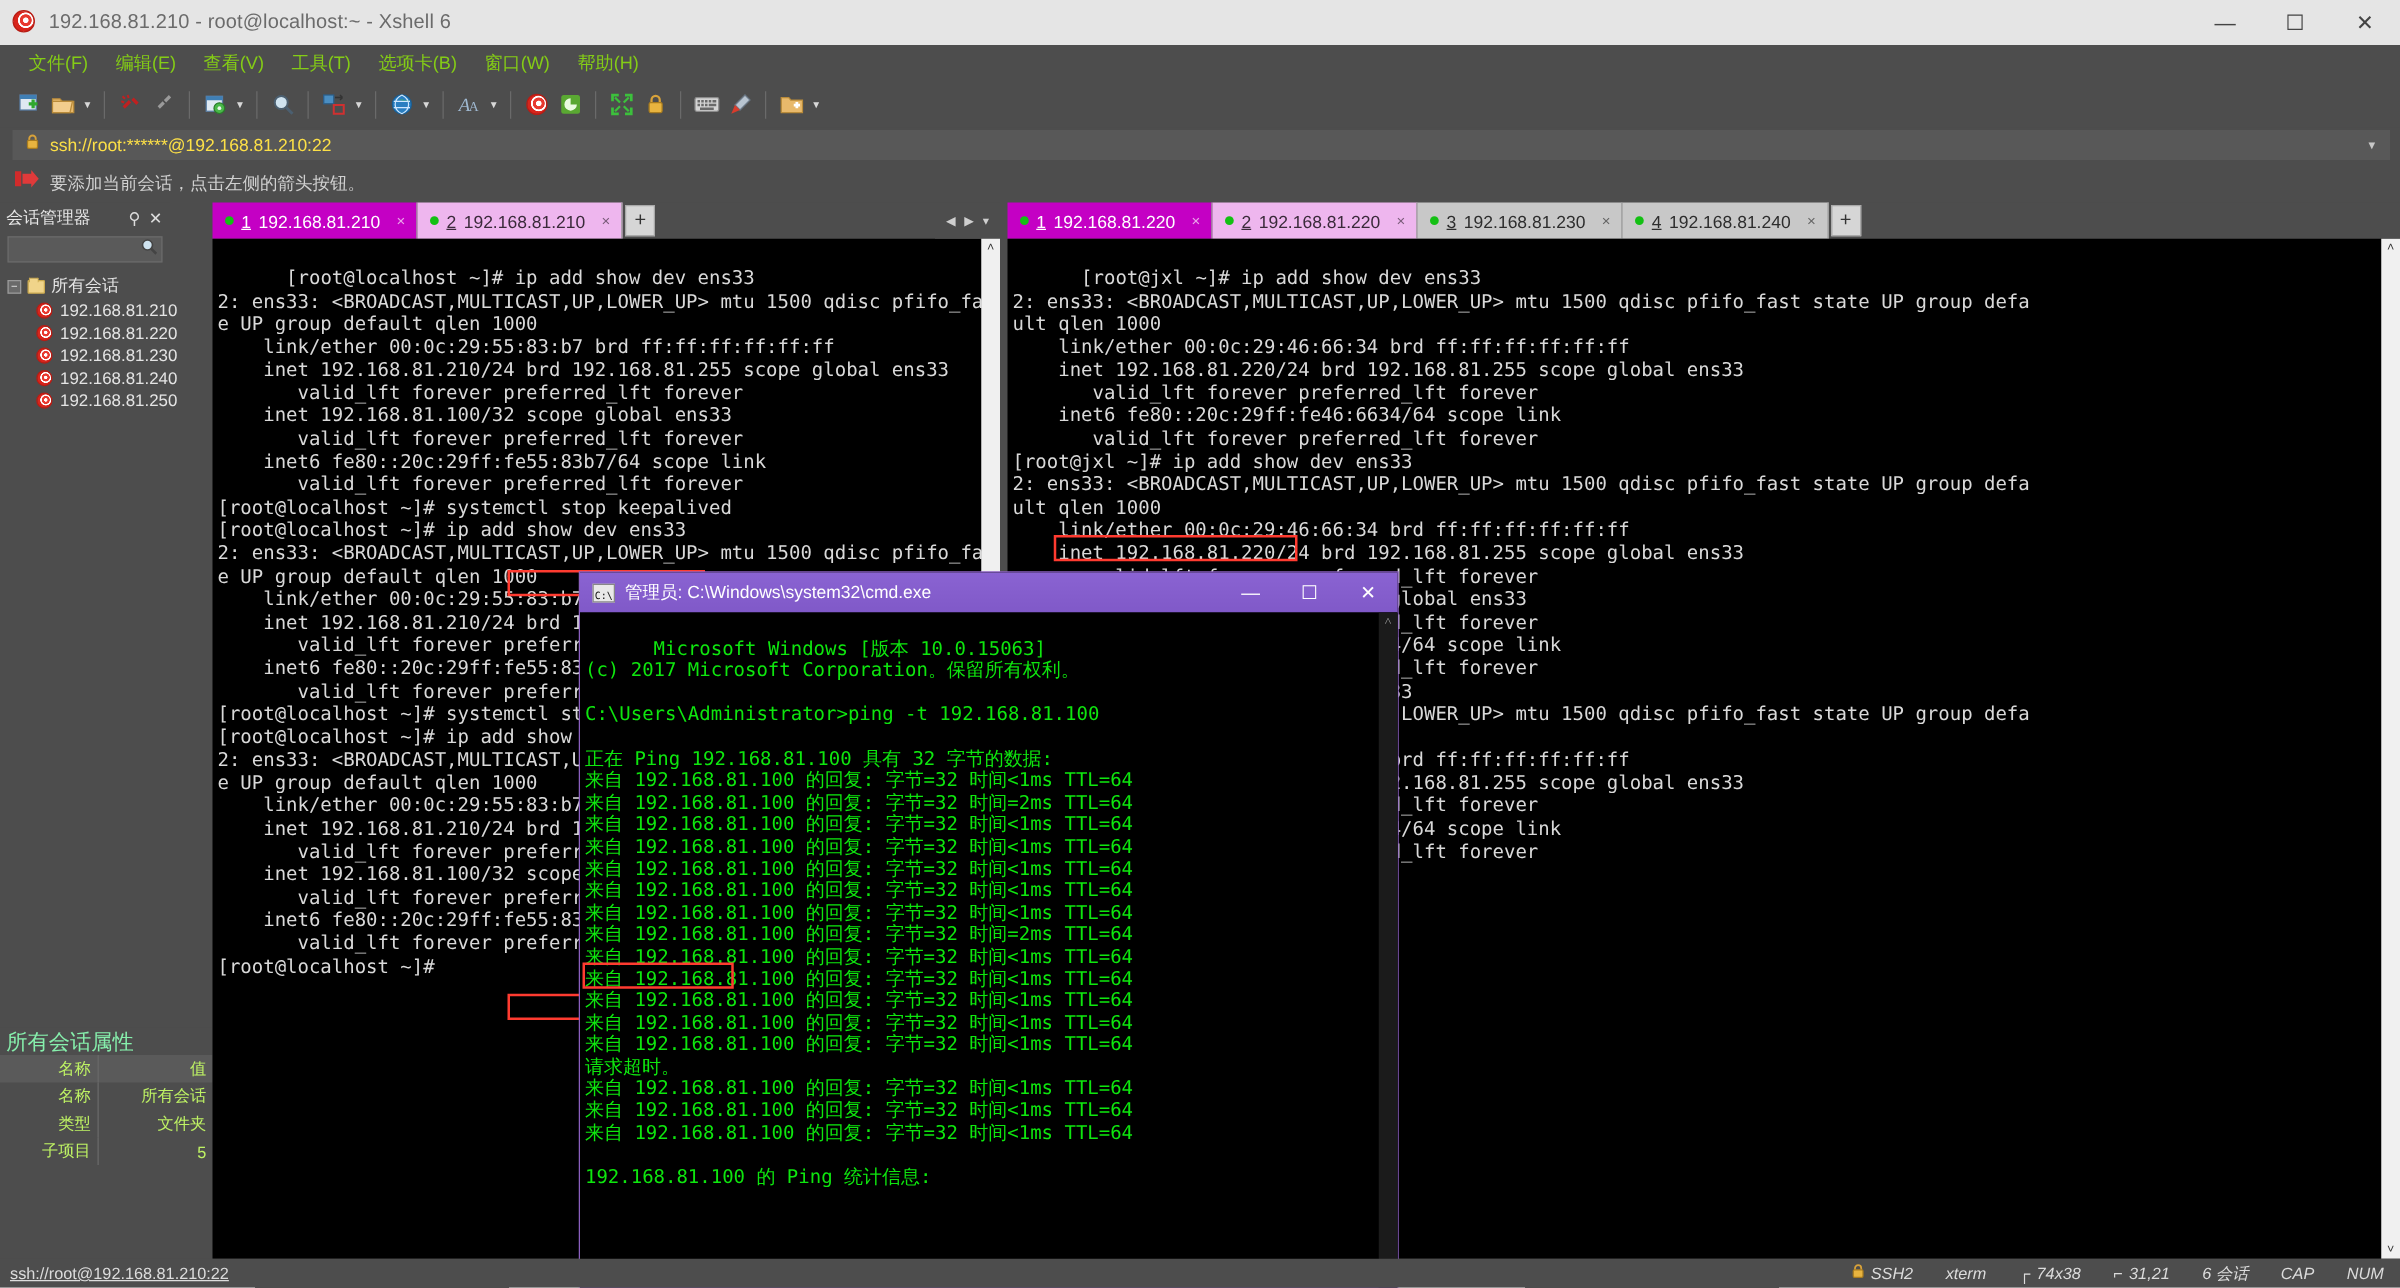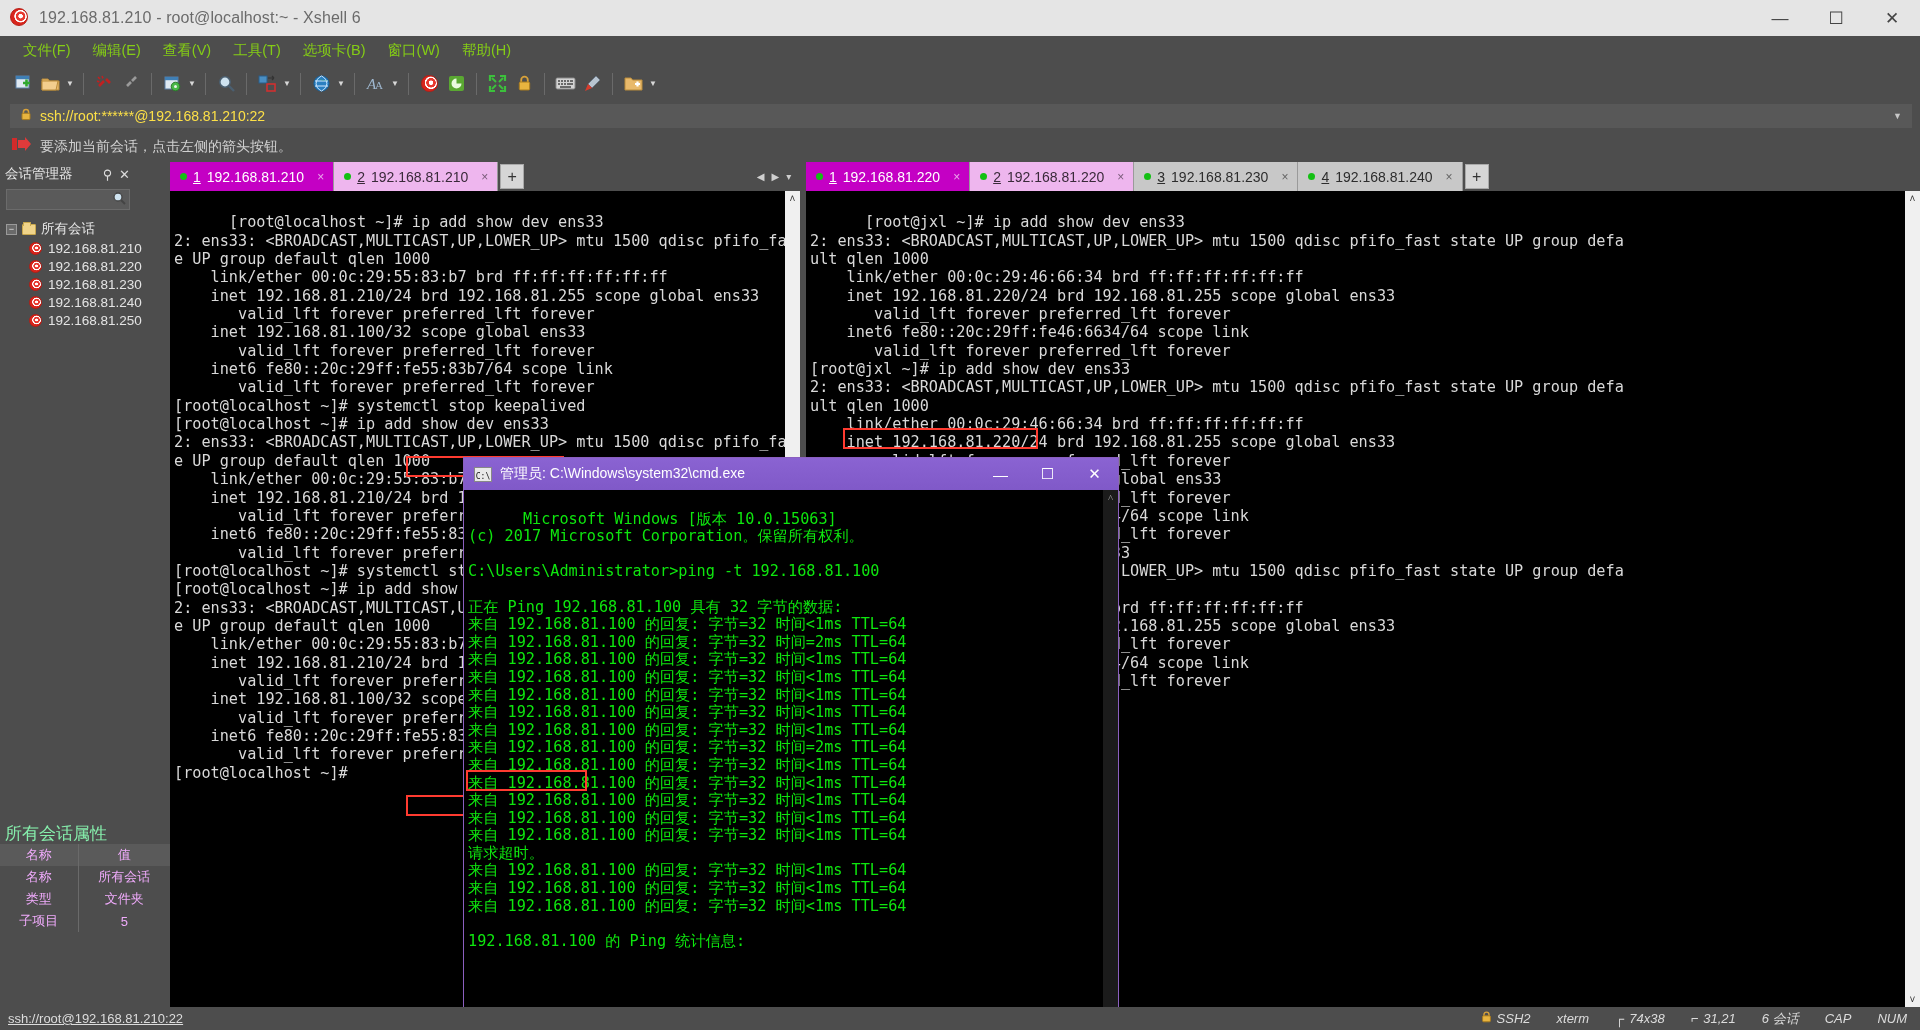--- a/index.html
+++ b/index.html
@@ -119,21 +119,21 @@
 
   
   .props {
     position: absolute; left: 0; top: 822px; width: 170px; height: 185px;
     background: #4d4d4d;
   }
   .props-head { height: 22px; display: flex; align-items: center; padding-left: 5px;
                 color: #86efac; font-size: 17px; text-align: right; }
   .props-table { width: 100%; border-collapse: collapse; }
   .props-table th, .props-table td {
-    font-weight: normal; text-align: center; font-size: 13px; color: #f0abfc;
+    font-weight: normal; text-align: right; font-size: 13px; color: #bef264;
     padding: 2px 5px; height: 20px;
   }
   .props-table thead tr { background: #5a5a5a; }
   .props-table th:first-child, .props-table td:first-child { width: 78px; }
   .props-table th + th, .props-table td + td { border-left: 1px solid #6a6a6a; }
 
   
   .term-pane { position: absolute; }
   .tabstrip { height: 29px; display: flex; align-items: stretch; background: #4d4d4d; }
   .tab {

